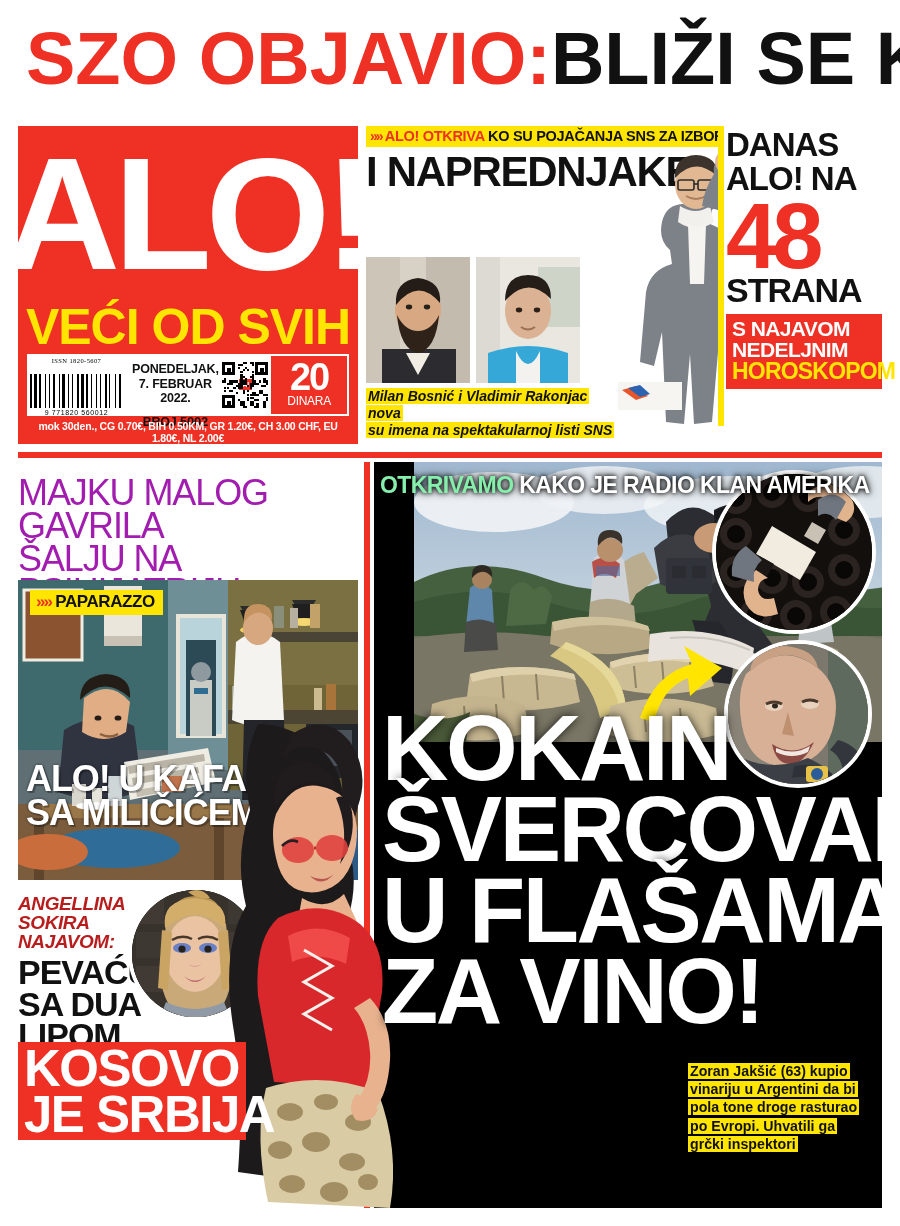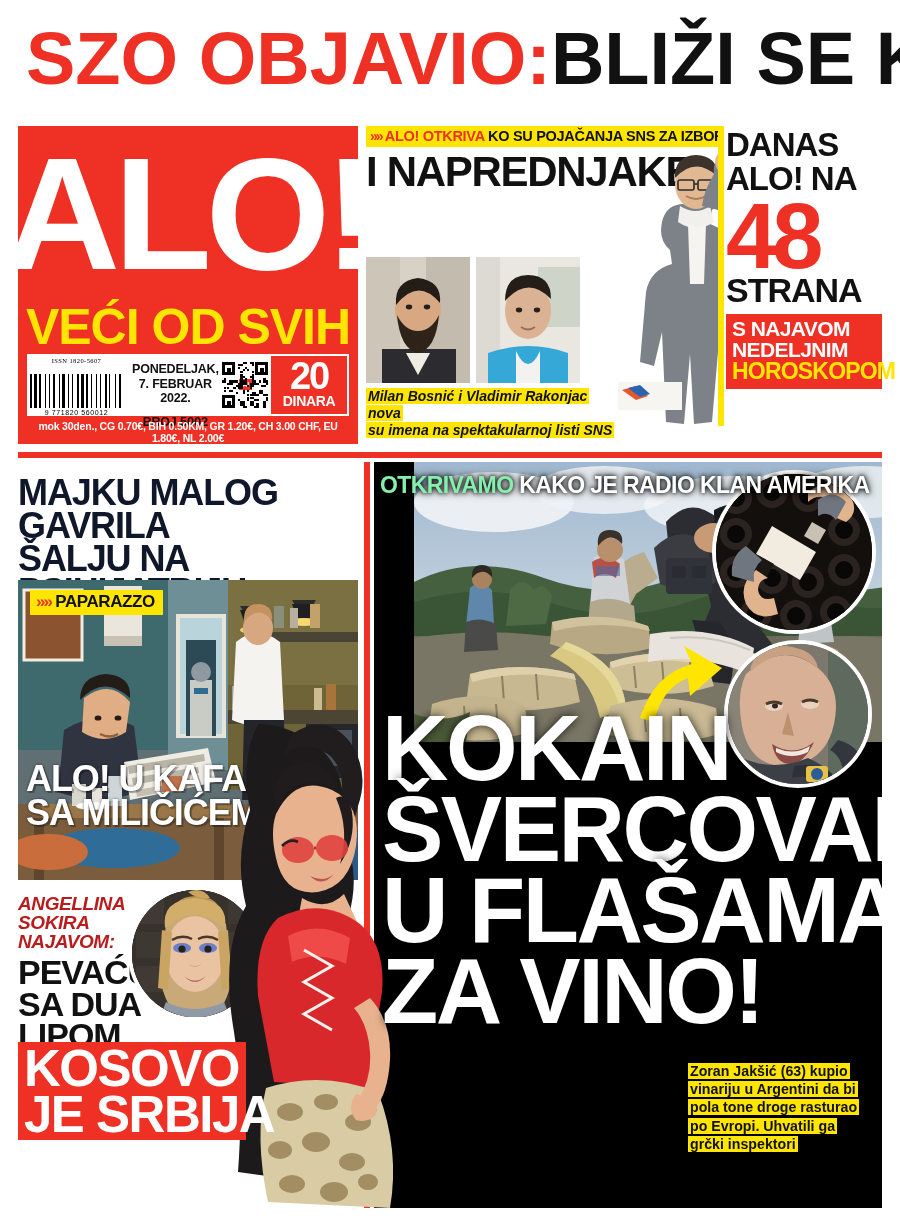--- a/index.html
+++ b/index.html
@@ -57,21 +57,21 @@
   #qr-canvas .qd { position:absolute; background:#000; width:2.2px; height:2.2px; }
   #qr-badge {
     position:absolute; left:17px; top:17px; width:13px; height:11px; background:#ee3124;
     color:#fff; font-size:7.5px; font-weight:bold; line-height:11px; text-align:center; letter-spacing:-.5px;
   }
   #price {
     width:78px; background:#ee3124; color:#fff; display:flex; flex-direction:column;
     align-items:center; justify-content:center; margin:2px 2px 2px 0;
   }
   #price .pnum { font-weight:bold; font-size:38px; line-height:.82; letter-spacing:-2px; }
-  #price .pcur { font-weight:bold; font-size:14px; letter-spacing:-.3px; }
+  #price .pcur { font-weight:normal; font-size:12px; letter-spacing:-.3px; }
   #priceline {
     position:absolute; left:9px; top:294px; width:322px;
     color:#fff; font-weight:bold; font-size:10.5px; text-align:center; letter-spacing:-.2px;
   }
 
   
   #story-sns { position:absolute; left:366px; top:126px; width:352px; height:318px; overflow:hidden; }
   #sns-kicker {
     background:#ffe500; display:inline-block; padding:2px 6px 3px 4px; white-space:nowrap;
     font-weight:bold; font-size:14.5px; letter-spacing:-.3px;
@@ -97,21 +97,21 @@
   #promo .p1 { color:#111; font-weight:bold; font-size:33px; line-height:.92; letter-spacing:-1px; margin-top:4px; }
   #promo .p48 { color:#ee3124; font-weight:bold; font-size:92px; line-height:.85; letter-spacing:-5px; margin-top:2px; }
   #promo .pstrana { color:#111; font-weight:bold; font-size:34px; line-height:.9; letter-spacing:-1px; }
   #promo-box { margin-top:8px; background:#ee3124; padding:4px 6px 6px 6px; }
   #promo-box .b1, #promo-box .b2 { color:#fff; font-weight:bold; font-size:21px; line-height:1.0; letter-spacing:-.6px; }
   #promo-box .b3 { color:#ffe500; font-weight:bold; font-size:23px; line-height:1.0; letter-spacing:-.8px; }
 
   
   #left-col { position:absolute; left:18px; top:462px; width:340px; height:746px; }
   #gavrilo-head {
-    color:#0f172a; font-weight:bold; font-size:36px; line-height:.92; letter-spacing:-1.1px; padding-top:14px;
+    color:#a21caf; font-weight:normal; font-size:36px; line-height:.92; letter-spacing:-1.1px; padding-top:14px;
   }
   #gavrilo-rule { border-top:1.5px solid #c8c8c8; margin-top:10px; }
   #paparazzo-photo {
     position:absolute; left:0; top:118px; width:340px; height:300px; overflow:hidden; background:#6c7d8c;
   }
   #paparazzo-tag {
     position:absolute; left:12px; top:128px; background:#ffe500; padding:2px 8px 3px 6px;
     font-weight:bold; font-size:17px; letter-spacing:-.4px; color:#111; z-index:6;
   }
   #paparazzo-tag .chev { color:#ee3124; letter-spacing:-2px; }

